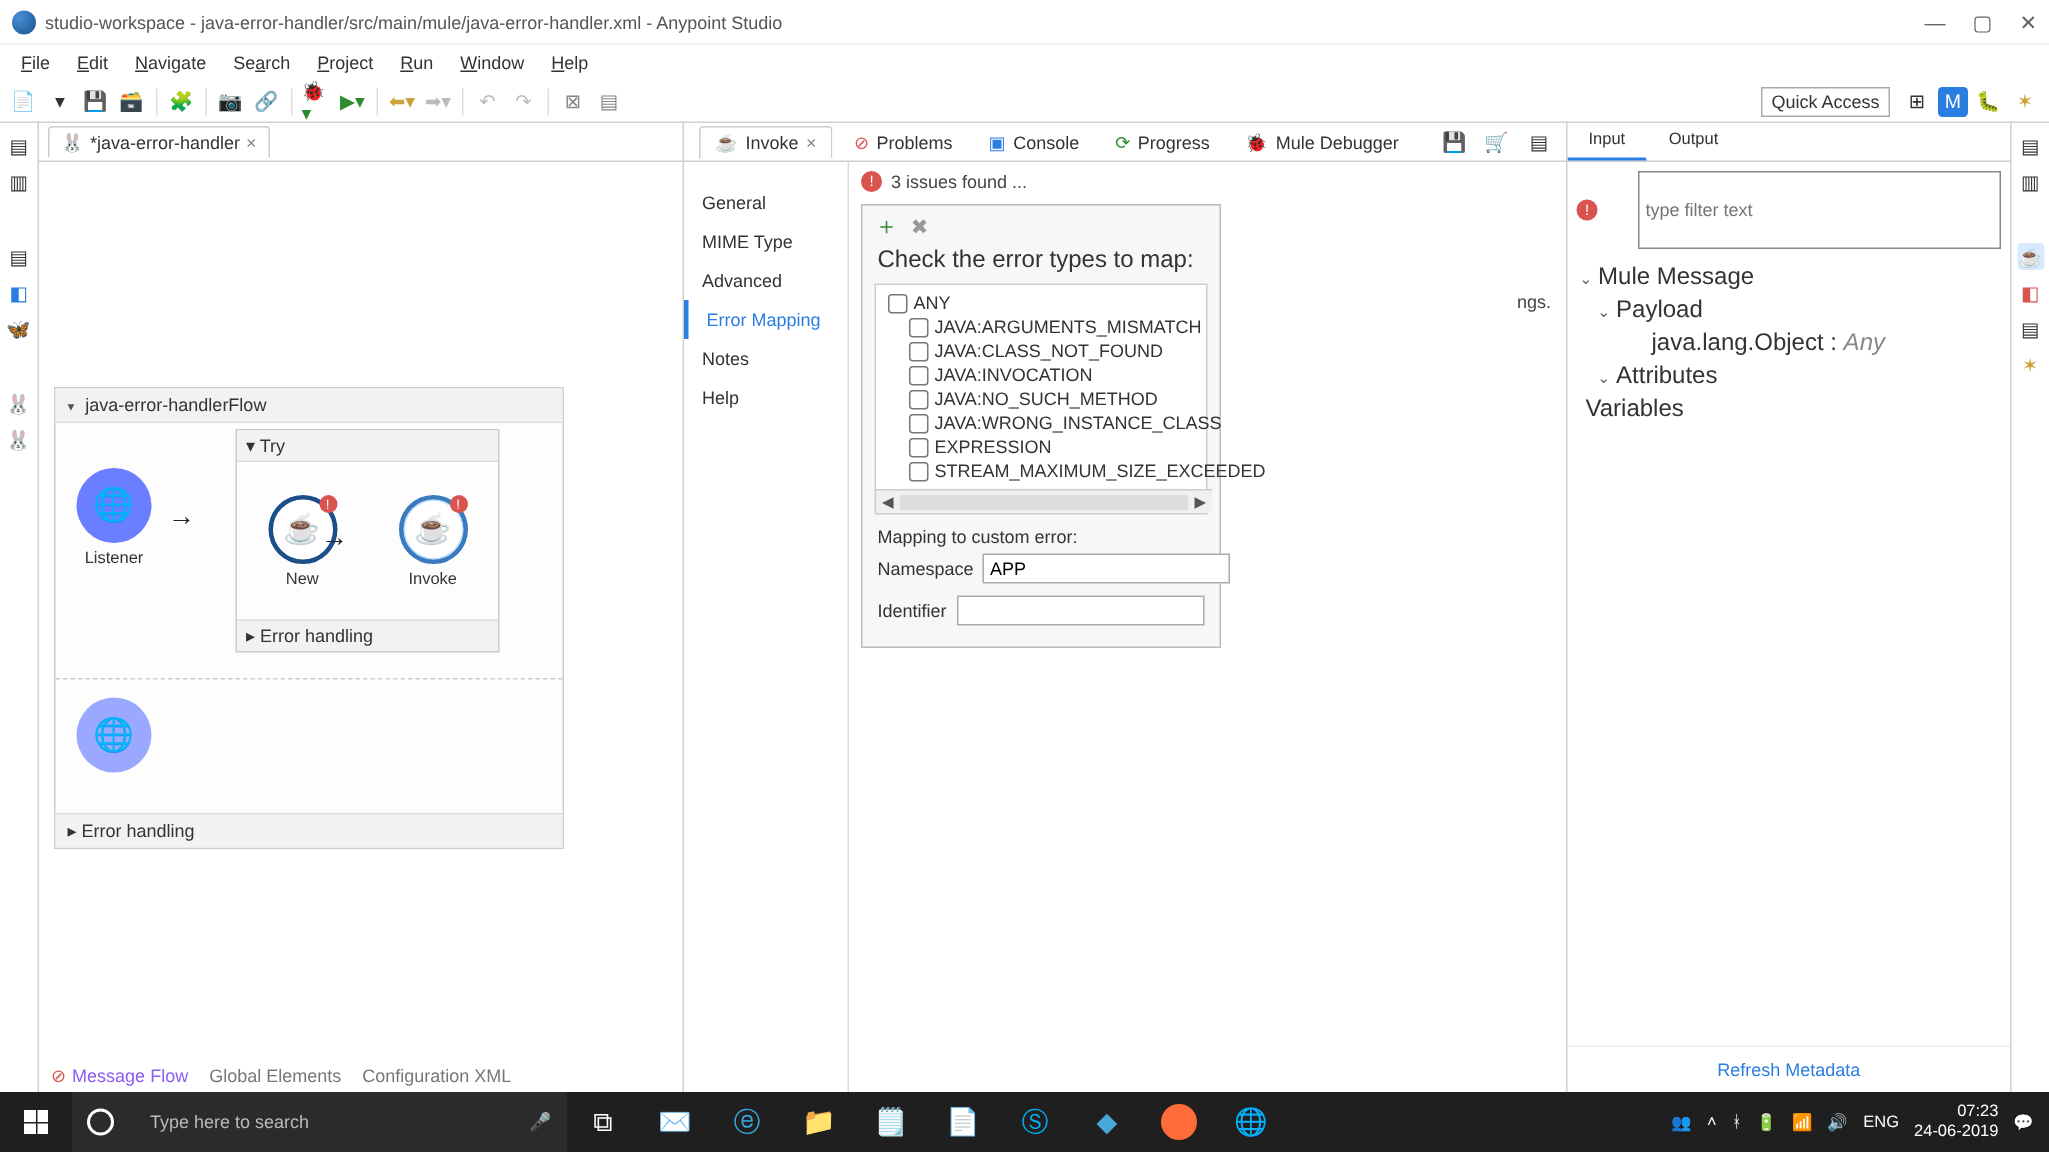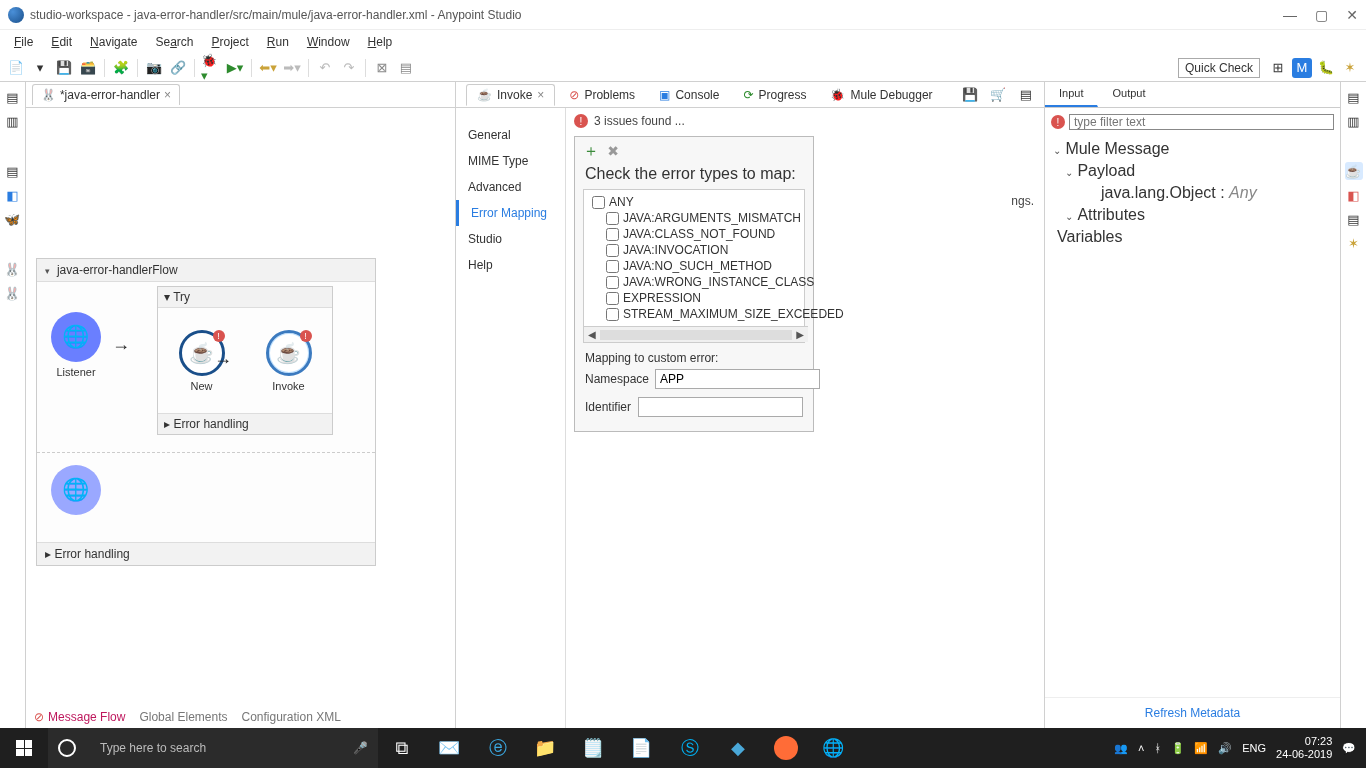--- a/index.html
+++ b/index.html
@@ -52,21 +52,21 @@
 .listener-circle2{width:50px; height:50px; border-radius:50%; background:#9aa8ff; display:flex; align-items:center; justify-content:center; color:#fff; font-size:22px;}
 .listener-wrap{position:absolute; left:14px; top:30px; display:flex; flex-direction:column; align-items:center; gap:4px;}
 .listener-wrap2{position:absolute; left:14px; top:130px; display:flex; flex-direction:column; align-items:center; gap:4px;}
 .arrow{position:absolute; color:#222;}
 .arrow.a1{left:75px; top:52px; font-size:18px;}
 .arrow.a2{left:56px; top:40px; font-size:18px;}
 .flow-eh{padding:4px 8px; background:#f2f2f2; border-top:1px solid #ddd; font-size:12px;}
 
 .bottom-tabs{position:absolute; left:8px; bottom:4px; display:flex; gap:14px; font-size:12px;}
 .bottom-tabs .bt{ color:#777; cursor:pointer;}
-.bottom-tabs .bt.err{ color:#be185d;}
+.bottom-tabs .bt.err{ color:#8b5cf6;}
 .bottom-tabs .bt.err::before{content:"⊘"; color:#d9534f; margin-right:4px;}
 
 .center-col { flex:1 1 auto; display:flex; flex-direction:column; border-right:1px solid #d0d0d0; position:relative;}
 .view-tabs{height:26px; display:flex; align-items:center; border-bottom:1px solid #d0d0d0; padding-left:10px; gap:4px;}
 .vtab{display:flex; align-items:center; gap:5px; padding:3px 10px; cursor:pointer; color:#333;}
 .vtab.active{border:1px solid #ccc; border-bottom:1px solid #fff; background:#fff; border-radius:3px 3px 0 0;}
 .vtab .ico{font-size:12px;}
 .vtab .x{color:#888;}
 .view-icons{margin-left:auto; display:flex; gap:4px; padding-right:6px;}
 
@@ -95,21 +95,21 @@
 .form-row input{flex:1; border:1px solid #aaa; padding:2px 4px; font-size:12px; background:#fff;}
 
 .hidden-text{position:absolute; right:-40px; top:155px; color:#444; font-size:12px;}
 
 .meta-col{width:295px; display:flex; flex-direction:column;}
 .meta-tabs{height:26px; display:flex; border-bottom:1px solid #ccc;}
 .meta-tabs .mt{padding:5px 14px; font-size:11px; cursor:pointer; border-right:1px solid transparent;}
 .meta-tabs .mt.active{border-bottom:2px solid #2a7de1;}
 .filter-row{display:flex; align-items:center; gap:4px; padding:6px;}
 .filter-row .err-ico{width:14px;height:14px;background:#d9534f;border-radius:50%; color:#fff; font-size:10px; display:flex; align-items:center; justify-content:center;}
-.filter-row input{flex:1; border:1px solid #888; padding:0 4px; font-size:12px;}
+.filter-row input{flex:1; border:1px solid #888; padding:18px 4px; font-size:12px;margin-left:23px;}
 .tree{padding:2px 8px; font-size:16px;}
 .tree .node{padding:2px 0;}
 .tree .l1{padding-left:12px;}
 .tree .l3{padding-left:48px;}
 .tree .l0::before,.tree .l1c::before{content:"⌄"; margin-right:4px; font-size:10px; color:#555;}
 .italic{font-style:italic; color:#888;}
 .refresh-link{text-align:center; padding:8px; color:#2a7de1; cursor:pointer; border-top:1px solid #eee;font-size:12px;}
 
 .taskbar{position:fixed; bottom:0; left:0; right:0; height:40px; background:#1f1f1f; display:flex; align-items:center; color:#fff;}
 .tb-start{width:48px; height:40px; display:flex; align-items:center; justify-content:center;}
@@ -163,21 +163,21 @@
   <span class="tool-sep"></span>
   <span class="tool-icon" style="color:#caa33a;">⬅▾</span>
   <span class="tool-icon" style="color:#bbb;">➡▾</span>
   <span class="tool-sep"></span>
   <span class="tool-icon" style="color:#bbb;">↶</span>
   <span class="tool-icon" style="color:#bbb;">↷</span>
   <span class="tool-sep"></span>
   <span class="tool-icon" style="color:#888;">⊠</span>
   <span class="tool-icon" style="color:#888;">▤</span>
 
-  <div class="quick-access">Quick Check</div>
+  <div class="quick-access">Quick Access</div>
   <div class="toolbar-right-icons">
     <span class="tool-icon">⊞</span>
     <span class="tool-icon" style="background:#2a7de1; color:#fff; border-radius:3px;width:20px;">M</span>
     <span class="tool-icon" style="color:#2e8b2e;">🐛</span>
     <span class="tool-icon" style="color:#caa33a;">✶</span>
   </div>
 </div>
 
 <div class="workspace">
 
@@ -290,21 +290,21 @@
         <span class="tool-icon">▤</span>
       </div>
     </div>
 
     <div class="props">
       <div class="props-side">
         <div class="ps-item">General</div>
         <div class="ps-item">MIME Type</div>
         <div class="ps-item">Advanced</div>
         <div class="ps-item active">Error Mapping</div>
-        <div class="ps-item">Studio</div>
+        <div class="ps-item">Notes</div>
         <div class="ps-item">Help</div>
       </div>
 
       <div class="props-main">
         <div class="issues-bar">
           <span class="warn">!</span>
           <span>3 issues found ...</span>
         </div>
 
         <div style="position:relative;">

